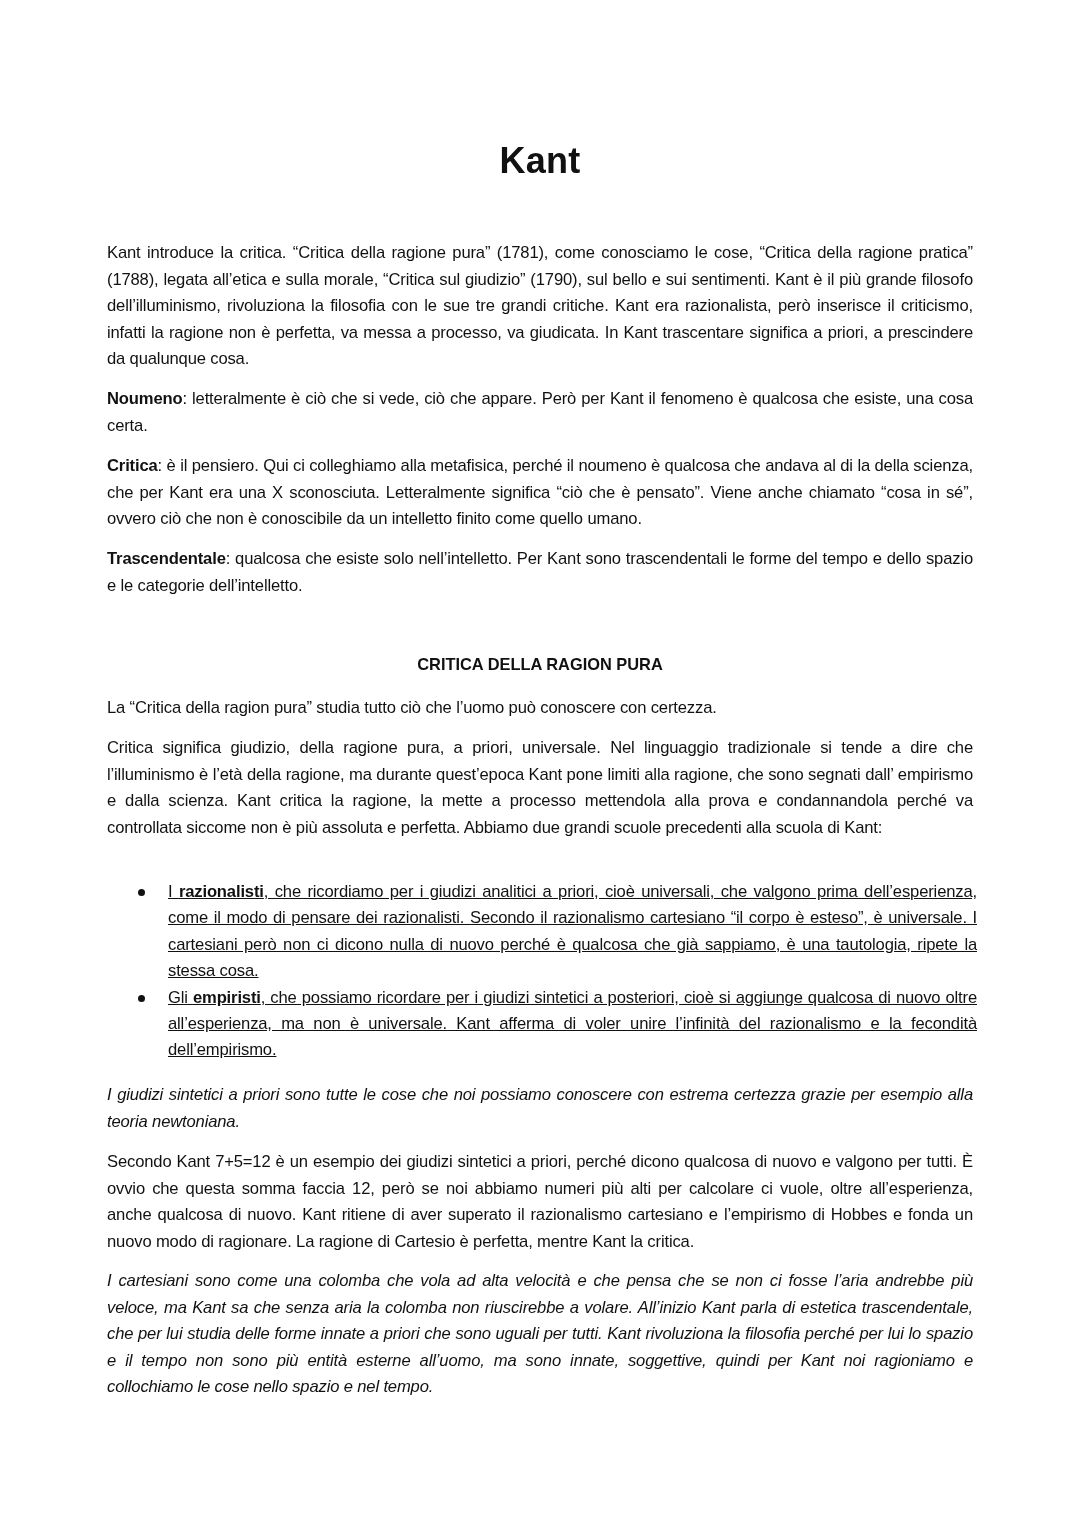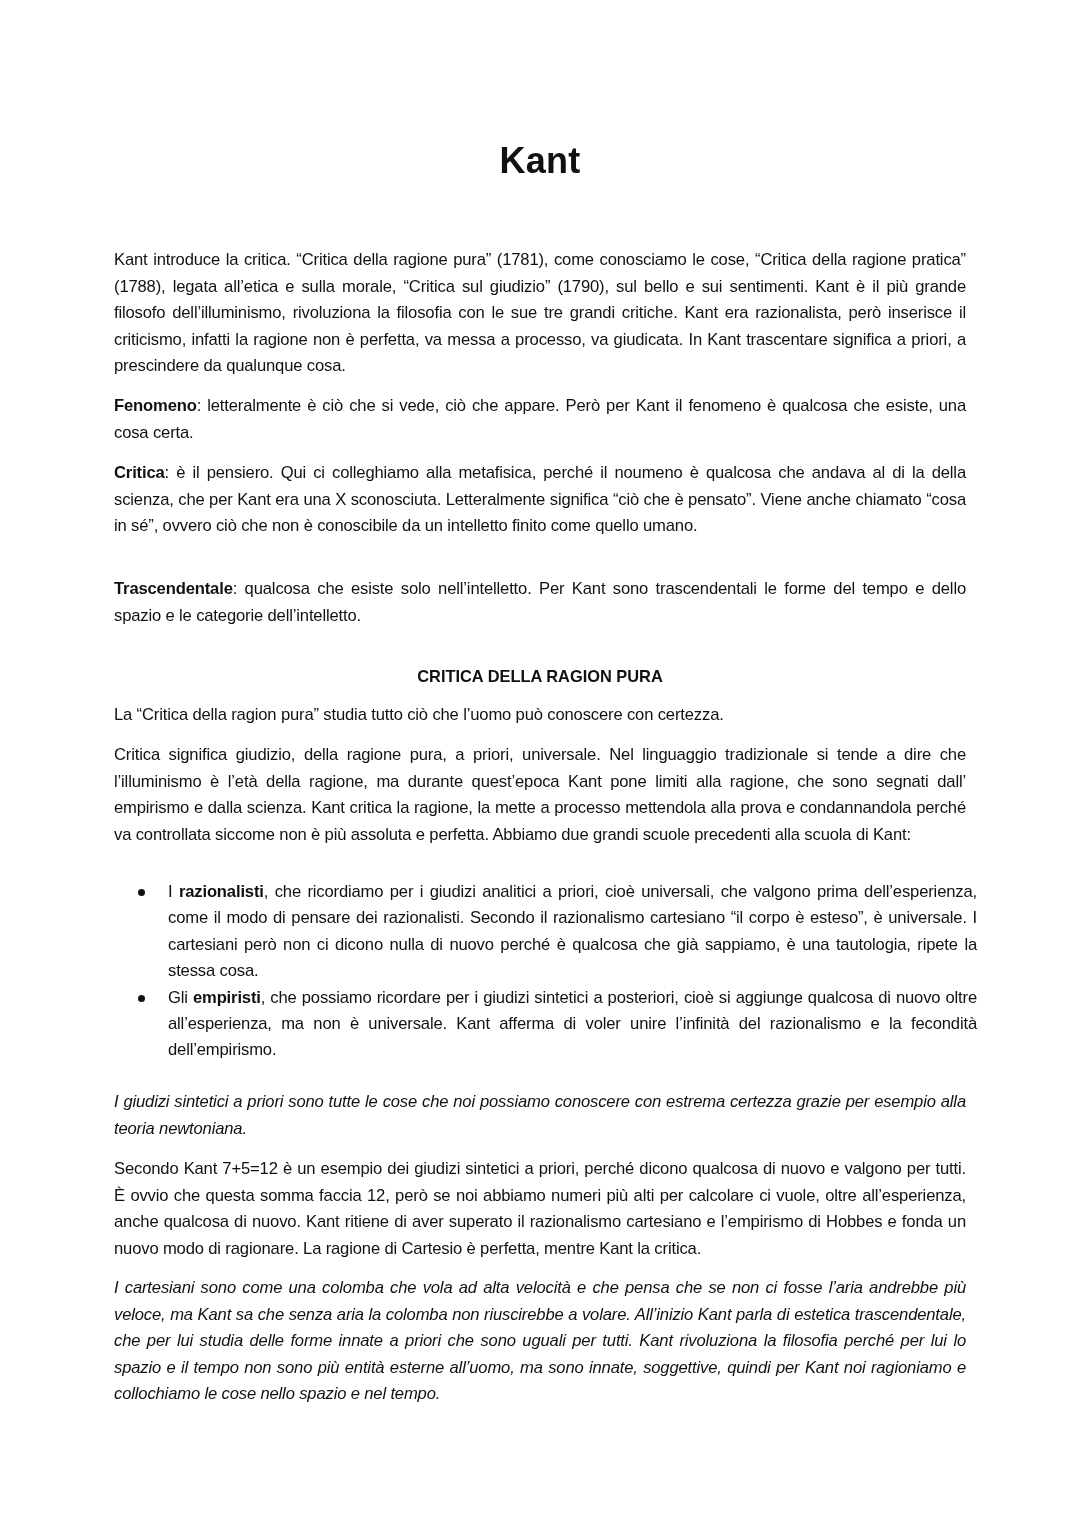--- a/index.html
+++ b/index.html
@@ -32,46 +32,47 @@
       line-height: 52px;
       margin: 0;
       letter-spacing: 0.2px;
     }
     .body-block {
       position: absolute;
       left: 0;
       width: 874px;
     }
     p {
-      margin: 11px;
+      margin: 4px;
       font-size: 16.6px;
       line-height: 26.6px;
       text-align: justify;
       letter-spacing: -0.15px;
     }
     .section-heading {
       text-align: center;
       font-weight: bold;
       font-size: 16.4px;
       line-height: 26px;
-      margin: 12px;
+      margin: 0;
     }
     b { font-weight: bold; }
     ul.bullets {
       list-style: none;
       margin: 0;
       padding: 0;
     }
     ul.bullets li {
       position: relative;
       padding-left: 65px;
       font-size: 16.6px;
       line-height: 26.4px;
       text-align: justify;
       letter-spacing: -0.15px;
+      text-decoration: underline;
     }
     ul.bullets li .bullet-dot {
       position: absolute;
       left: 35px;
       top: 10px;
       width: 7px;
       height: 7px;
       border-radius: 50%;
       background: #111111;
     }
@@ -81,28 +82,28 @@
 
 <div class="page">
 
   <h1 class="title">Kant</h1>
 
   <div class="body-block" style="top:236px;">
     <p>Kant introduce la critica. “Critica della ragione pura” (1781), come conosciamo le cose, “Critica della ragione pratica” (1788), legata all’etica e sulla morale, “Critica sul giudizio” (1790), sul bello e sui sentimenti. Kant è il più grande filosofo dell’illuminismo, rivoluziona la filosofia con le sue tre grandi critiche. Kant era razionalista, però inserisce il criticismo, infatti la ragione non è perfetta, va messa a processo, va giudicata. In Kant trascentare significa a priori, a prescindere da qualunque cosa.</p>
   </div>
 
   <div class="body-block" style="top:382px;">
-    <p><b>Fenomeno</b><span>: letteralmente è ciò che si vede, ciò che appare. Però per Kant il fenomeno è qualcosa che esiste, una cosa certa.</span></p>
+    <p><b>Noumeno</b><span>: letteralmente è ciò che si vede, ciò che appare. Però per Kant il fenomeno è qualcosa che esiste, una cosa certa.</span></p>
   </div>
 
   <div class="body-block" style="top:449px;">
     <p><b>Critica</b><span>: è il pensiero. Qui ci colleghiamo alla metafisica, perché il noumeno è qualcosa che andava al di la della scienza, che per Kant era una X sconosciuta. Letteralmente significa “ciò che è pensato”. Viene anche chiamato “cosa in sé”, ovvero ciò che non è conoscibile da un intelletto finito come quello umano.</span></p>
   </div>
 
-  <div class="body-block" style="top:565px;">
+  <div class="body-block" style="top:542px;">
     <p><b>Trascendentale</b><span>: qualcosa che esiste solo nell’intelletto. Per Kant sono trascendentali le forme del tempo e dello spazio e le categorie dell’intelletto.</span></p>
   </div>
 
   <div class="body-block" style="top:651px;">
     <h2 class="section-heading">CRITICA DELLA RAGION PURA</h2>
   </div>
 
   <div class="body-block" style="top:691px;">
     <p>La “Critica della ragion pura” studia tutto ciò che l’uomo può conoscere con certezza.</p>
   </div>

